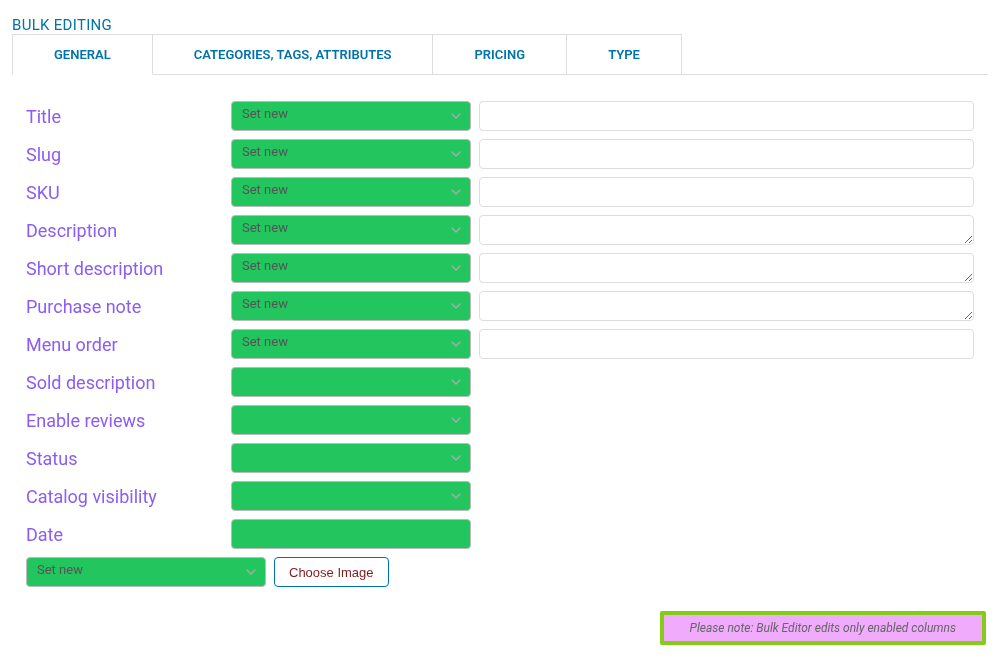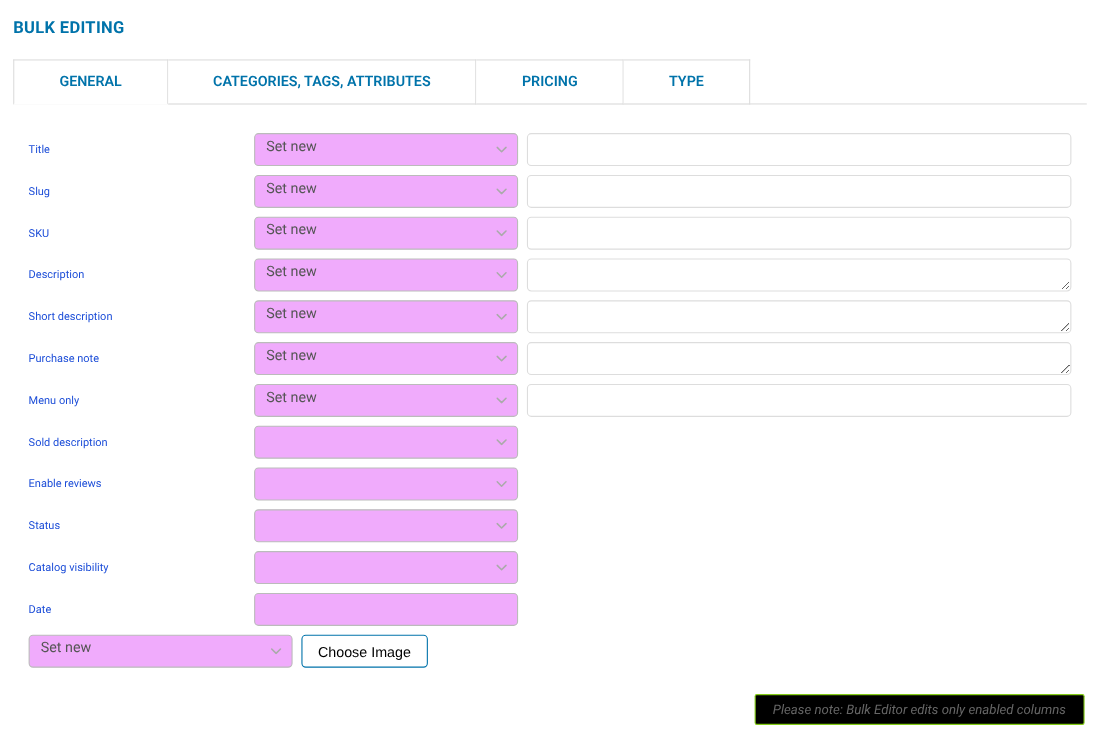--- a/index.html
+++ b/index.html
@@ -10,23 +10,22 @@
     body {
       font-family: -apple-system, BlinkMacSystemFont, "Segoe UI", Roboto, "Helvetica Neue", Arial, sans-serif;
       font-size: 14px;
       background: #fff;
       color: #444;
       padding: 12px 12px 0 12px;
     }
     .page-title {
       color: #0073aa;
       font-size: 15px;
-      font-weight: 700;
+      font-weight: 400;
       letter-spacing: 0.3px;
-      margin-bottom: 20px;
       margin-top: 4px;
     }
     
     .tabs {
       display: flex;
       border-bottom: 1px solid #ddd;
     }
     .tab {
       padding: 12px 41px;
       border: 1px solid #ddd;
@@ -53,36 +52,36 @@
     }
     .form-row {
       display: flex;
       align-items: center;
       margin-bottom: 4px;
       min-height: 34px;
     }
     .form-label {
       width: 205px;
       flex-shrink: 0;
-      color: #1d4ed8;
-      font-size: 10px;
+      color: #8b5cf6;
+      font-size: 18px;
     }
     .select-wrap {
       position: relative;
       width: 240px;
       flex-shrink: 0;
       margin-right: 8px;
     }
     .form-select {
       width: 100%;
       height: 30px;
       padding: 4px 28px 4px 10px;
       border: 1px solid #bbb;
       border-radius: 4px;
-      background: #f0abfc;
+      background: #22c55e;
       font-size: 13px;
       color: #555;
       appearance: none;
       -webkit-appearance: none;
       -moz-appearance: none;
       cursor: pointer;
       outline: none;
     }
     .chevron {
       position: absolute;
@@ -121,34 +120,34 @@
       resize: vertical;
       max-width: 510px;
       font-family: inherit;
     }
     .btn-choose-image {
       height: 30px;
       padding: 0 14px;
       border: 1px solid #0073aa;
       border-radius: 4px;
       background: #fff;
-      color: #000000;
+      color: #7f1d1d;
       font-size: 13px;
       cursor: pointer;
     }
     
     .note-wrap {
       display: flex;
       justify-content: flex-end;
       padding: 18px 2px 0 0;
     }
     .note {
-      background: #000000;
-      border: 1px solid #84cc16;
-      padding: 6px 16px;
+      background: #f0abfc;
+      border: 4px solid #84cc16;
+      padding: 6px 26px;
       border-radius: 2px;
       font-style: italic;
       color: #666;
       font-size: 12px;
     }
   </style>
 </head>
 <body>
 
 <div class="page-title">BULK EDITING</div>
@@ -234,21 +233,21 @@
       <span class="chevron">
         <svg width="10" height="6" viewBox="0 0 10 6">
             <path d="M1 1l4 4 4-4" stroke="currentColor" stroke-width="1.4" fill="none" stroke-linecap="round" stroke-linejoin="round"></path>
           </svg>
       </span>
     </div>
     <textarea class="form-textarea" style=""></textarea>
   </div>
 
   <div class="form-row">
-    <div class="form-label">Menu only</div>
+    <div class="form-label">Menu order</div>
     <div class="select-wrap">
       <div class="form-select">Set new</div>
       <span class="chevron">
         <svg width="10" height="6" viewBox="0 0 10 6">
             <path d="M1 1l4 4 4-4" stroke="currentColor" stroke-width="1.4" fill="none" stroke-linecap="round" stroke-linejoin="round"></path>
           </svg>
       </span>
     </div>
     <input class="form-input" type="text" style="">
   </div>

